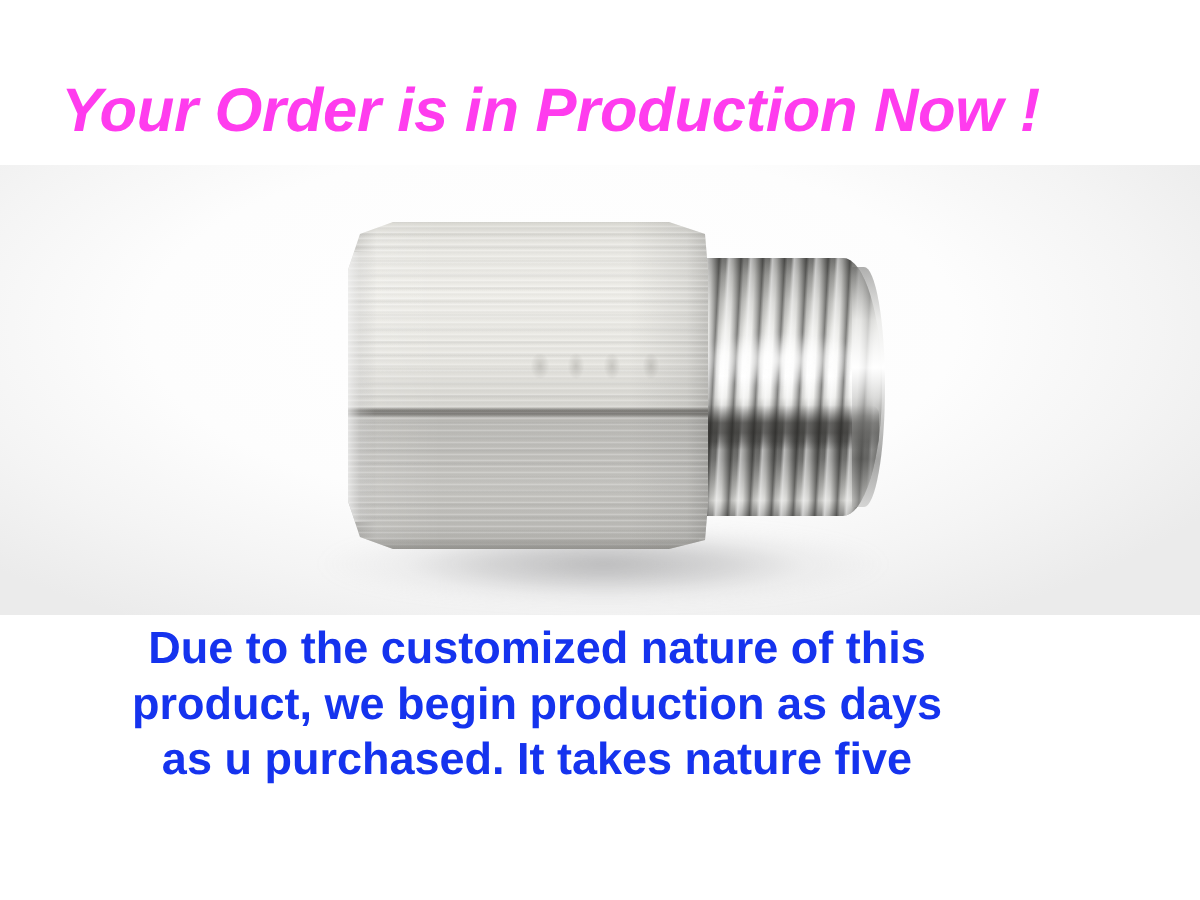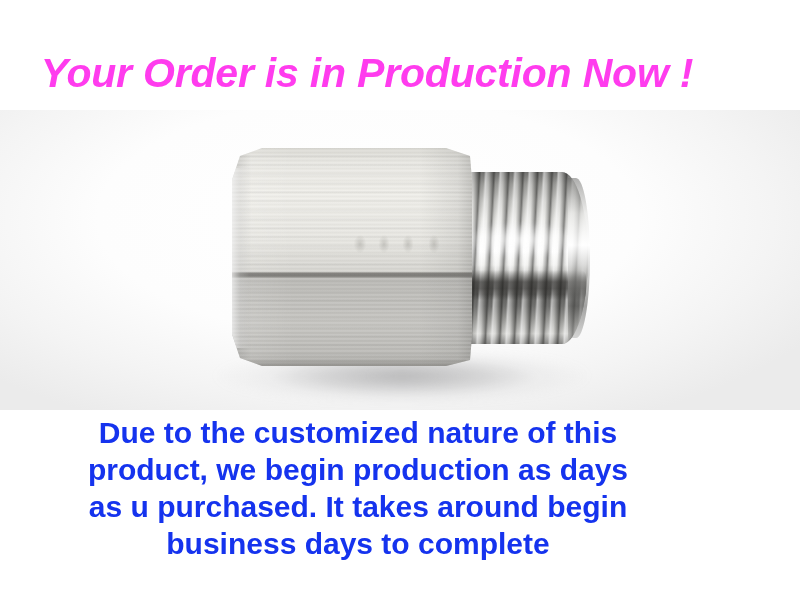--- a/index.html
+++ b/index.html
@@ -317,17 +317,16 @@
         <div class="hex-left-edge"></div>
         <div class="hex-bottom-edge"></div>
       </div>
 
     </div>
   </div>
 
   <div class="body-copy">
     <span class="line">Due to the customized nature of this</span>
     <span class="line">product, we begin production as days</span>
-    <span class="line">as u purchased. It takes around begin</span>
-    <span class="line">business days to complete</span>
+    <span class="line">as u purchased. It takes nature five</span>
   </div>
 
 </div>
 
 </body></html>

